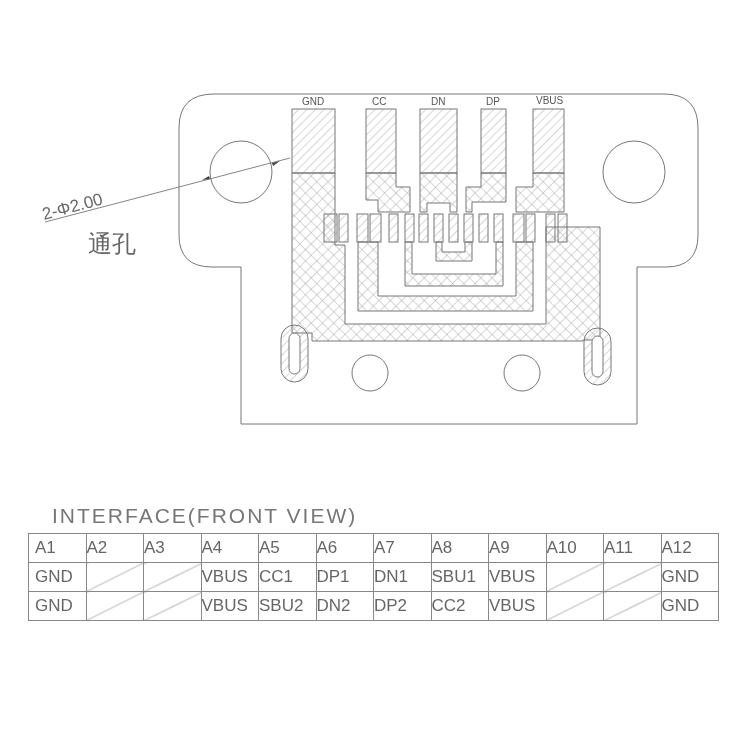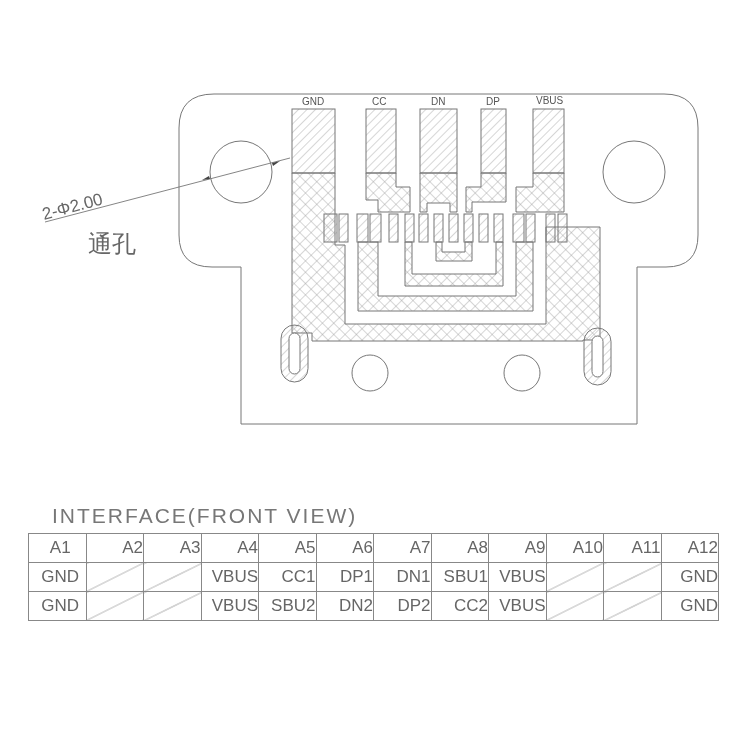--- a/index.html
+++ b/index.html
@@ -3,22 +3,22 @@
 <meta charset="utf-8">
 <style>
   html, body { margin:0; padding:0; background:#ffffff; }
   body { width:750px; height:750px; position:relative; overflow:hidden; font-family:"Liberation Sans", sans-serif; }
   #drawing { position:absolute; left:0; top:0; }
   .lbl { font-family:"Liberation Sans", sans-serif; font-size:10px; fill:#555; letter-spacing:0px; }
   .dim { font-family:"Liberation Sans", sans-serif; font-size:17px; fill:#666; }
   .cjk { font-family:"DejaVu Sans", sans-serif; font-size:24px; fill:#666; }
   #table-title { position:absolute; left:52px; top:496px; font-size:21px; color:#777; letter-spacing:2px; font-weight:normal;margin-top:8px; }
   table.pins { position:absolute; left:28px; top:533px; border-collapse:collapse; table-layout:fixed; width:691px; }
-  table.pins td { border:1px solid #888; height:28px; padding:0; font-size:17px; color:#666; text-align:right; overflow:hidden; position:relative; }
-  table.pins td.l { text-align:center; padding-left:6px; }
+  table.pins td { border:1px solid #888; height:28px; padding:0; font-size:17px; color:#666; text-align:left; overflow:hidden; position:relative; }
+  table.pins td.l { text-align:left; padding-left:6px; }
   td.slash { background:linear-gradient(to bottom right, transparent calc(50% - 0.6px), #888 50%, transparent calc(50% + 0.6px)); }
 </style>
 </head>
 <body>
 
 <svg id="drawing" width="750" height="470" viewBox="0 0 750 470" xmlns="http://www.w3.org/2000/svg">
   <defs>
     <pattern id="hatch" patternUnits="userSpaceOnUse" width="6" height="6" patternTransform="rotate(45)">
       <line x1="0" y1="0" x2="0" y2="6" stroke="#999" stroke-width="0.8"></line>
     </pattern>

